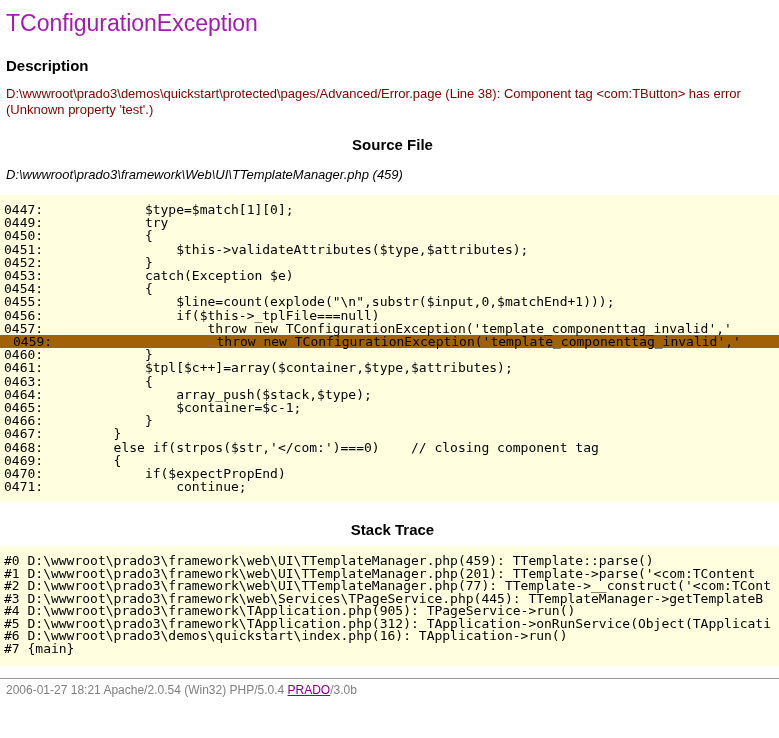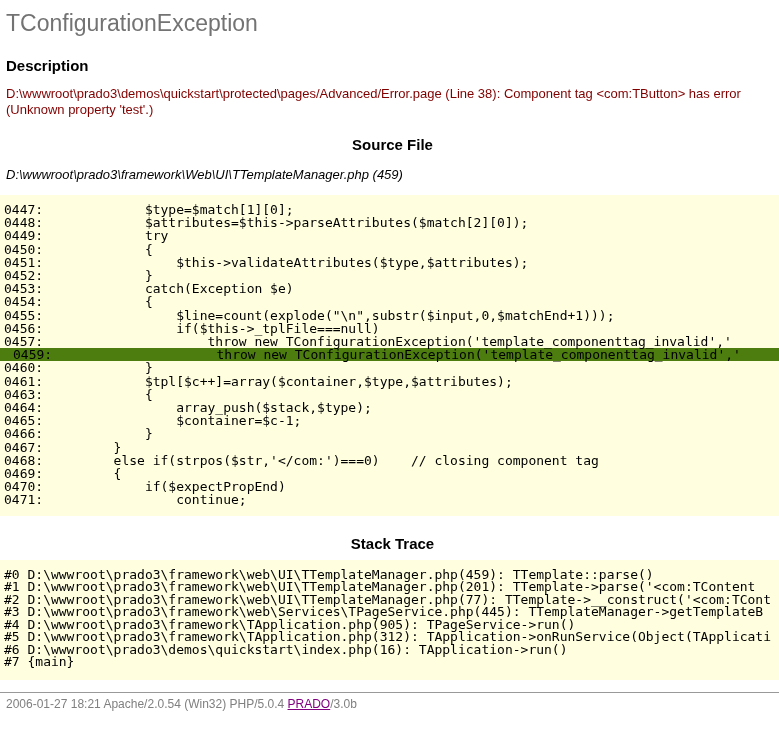--- a/index.html
+++ b/index.html
@@ -8,21 +8,21 @@
     background: #ffffff;
     overflow-x: hidden;
   }
   body {
     width: 779px;
     height: 738px;
     font-family: "Liberation Sans", sans-serif;
     color: #000000;
   }
   .page-title {
-    color: #737373;
+    color: #a21caf;
     font-size: 23px;
     font-weight: normal;
     line-height: 26px;
     margin: 10px 0 0 6px;
   }
   .section-heading {
     font-size: 15px;
     font-weight: bold;
     line-height: 16px;
     color: #000000;
@@ -50,21 +50,21 @@
     width: 779px;
   }
   .src-line {
     font-family: "DejaVu Sans Mono", monospace;
     font-size: 13px;
     line-height: 13.2px;
     white-space: pre;
     padding-left: 4px;
   }
   .src-line.error {
-    background: #4d7c0f;
+    background: #a16207;
     padding-left: 13px;
   }
   .stack-block {
     margin-top: 8px;
     background: #ffffe0;
     padding: 9px 0 11px 0;
     overflow: hidden;
     width: 779px;
   }
   .stack-line {
@@ -95,21 +95,20 @@
 
 <h3 class="section-heading">Description</h3>
 <div class="message-text">D:\wwwroot\prado3\demos\quickstart\protected\pages/Advanced/Error.page (Line 38): Component tag &lt;com:TButton&gt; has error (Unknown property 'test'.)</div>
 
 <h3 class="section-heading mt20">Source File</h3>
 <div class="file-text">D:\wwwroot\prado3\framework\Web\UI\TTemplateManager.php (459)</div>
 
 <div class="code-block">
 
 <div class="src-line">0447:             $type=$match[1][0];</div>
-    <div class="src-line">0448:             $attributes=$this-&gt;parseAttributes($match[2][0]);</div>
     <div class="src-line">0449:             try</div>
     <div class="src-line">0450:             {</div>
     <div class="src-line">0451:                 $this-&gt;validateAttributes($type,$attributes);</div>
     <div class="src-line">0452:             }</div>
     <div class="src-line">0453:             catch(Exception $e)</div>
     <div class="src-line">0454:             {</div>
     <div class="src-line">0455:                 $line=count(explode("\n",substr($input,0,$matchEnd+1)));</div>
     <div class="src-line">0456:                 if($this-&gt;_tplFile===null)</div>
     <div class="src-line">0457:                     throw new TConfigurationException('template_componenttag_invalid','</div>
     <div class="src-line error">0459:                     throw new TConfigurationException('template_componenttag_invalid','</div>

